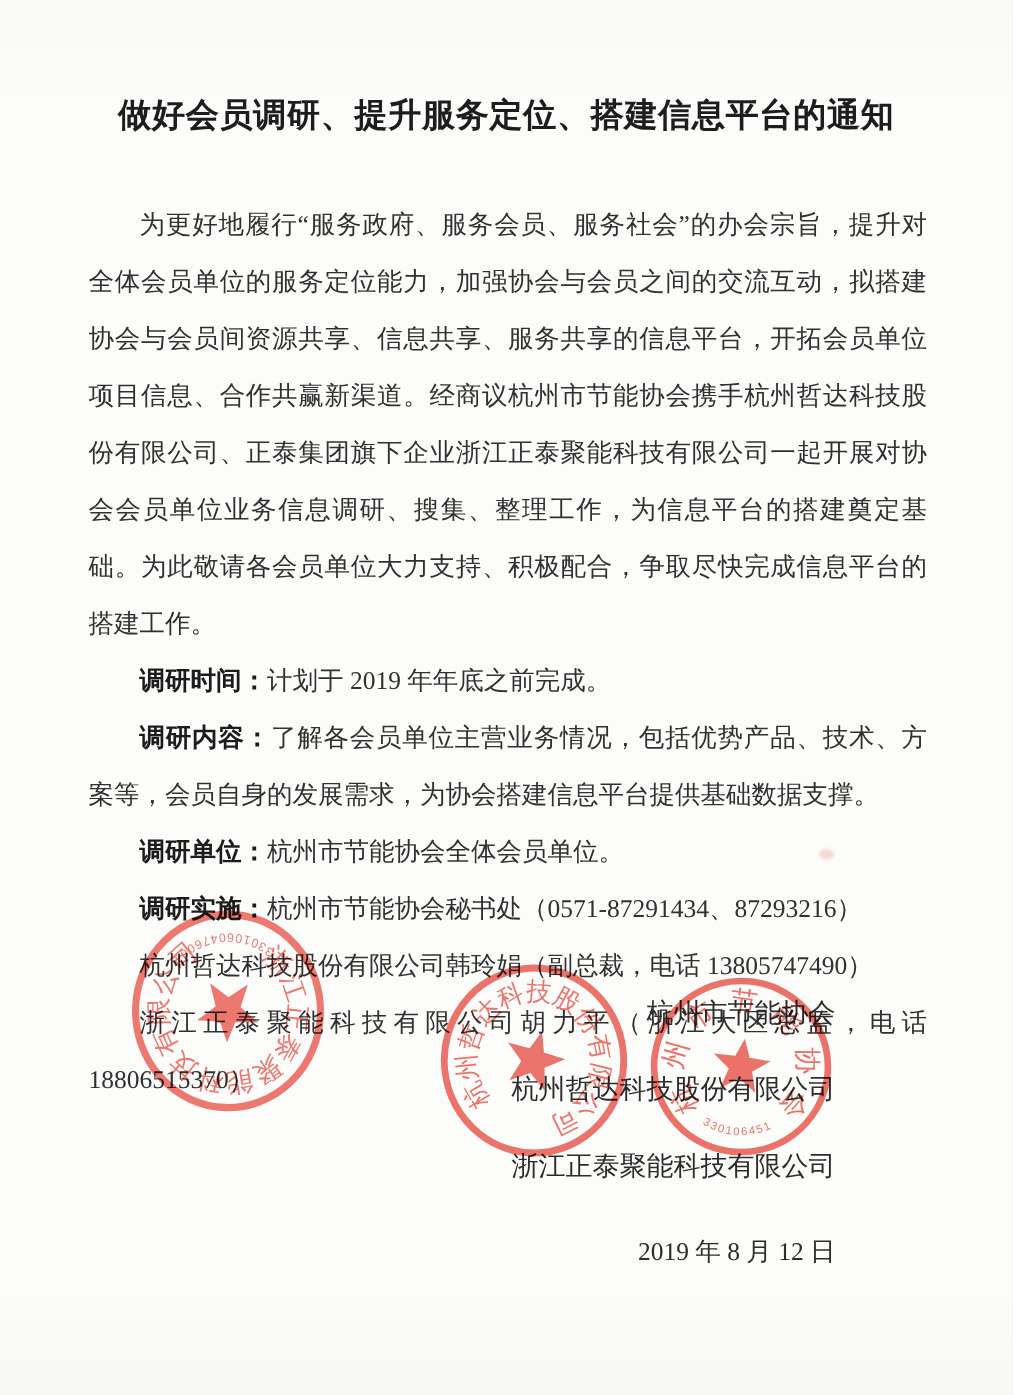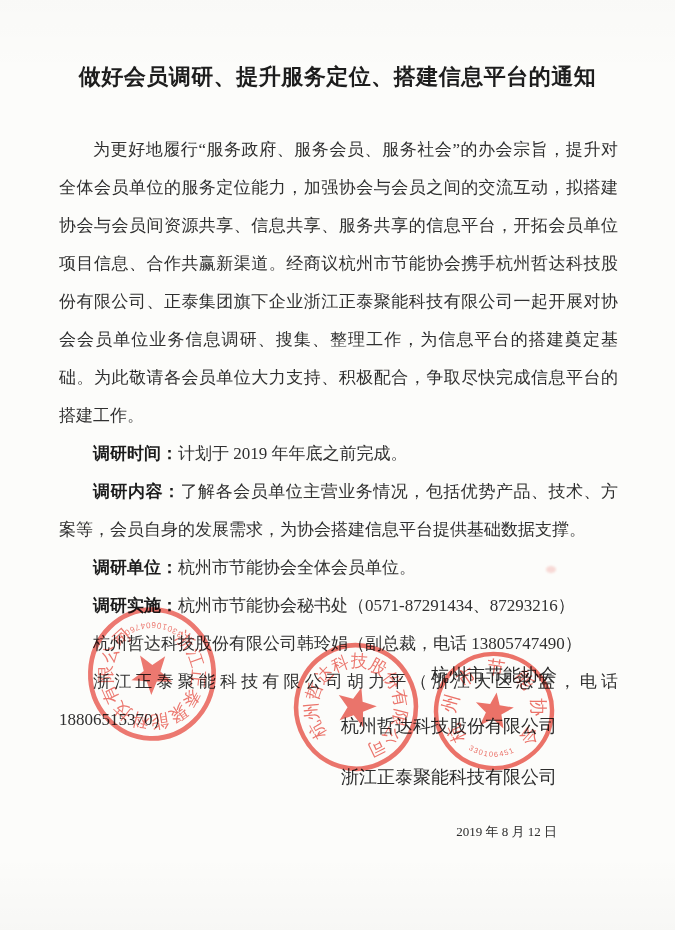--- a/index.html
+++ b/index.html
@@ -11,21 +11,21 @@
         background:linear-gradient(180deg,rgba(0,0,0,.012),rgba(0,0,0,0) 8%,rgba(0,0,0,0) 92%,rgba(0,0,0,.02));}
   .title{position:absolute;top:62px;left:0;width:675px;text-align:center;
         font-size:22px;font-weight:bold;color:#1d1d1d;letter-spacing:.5px;}
   .bodytext{position:absolute;top:131px;left:59px;width:559px;
         font-size:17px;line-height:38px;color:#303030;text-align:justify;}
   .bodytext p{margin:0;text-indent:2em;}
   .bodytext b{color:#1c1c1c;}
   .sigblock{position:absolute;top:665px;right:118px;text-align:right;z-index:2;
         font-size:18px;color:#2c2c2c;}
   .sigblock .sig{height:51px;line-height:20px;margin:0;}
-  .dateline{position:absolute;top:823px;right:118px;font-size:13px;color:#2c2c2c;z-index:2;}
+  .dateline{position:absolute;top:823px;right:118px;font-size:17px;color:#2c2c2c;z-index:2;}
   .stamp{position:absolute;z-index:3;mix-blend-mode:multiply;opacity:.88;}
   .stamp svg{overflow:visible;display:block;}
   .smudge{position:absolute;left:546px;top:566px;width:10px;height:7px;border-radius:50%;
         background:rgba(232,90,80,.22);filter:blur(1px);z-index:1;}
   .seal-text{font-family:"Liberation Sans",sans-serif;}
 </style>
 </head>
 <body>
 
 <div class="page">

